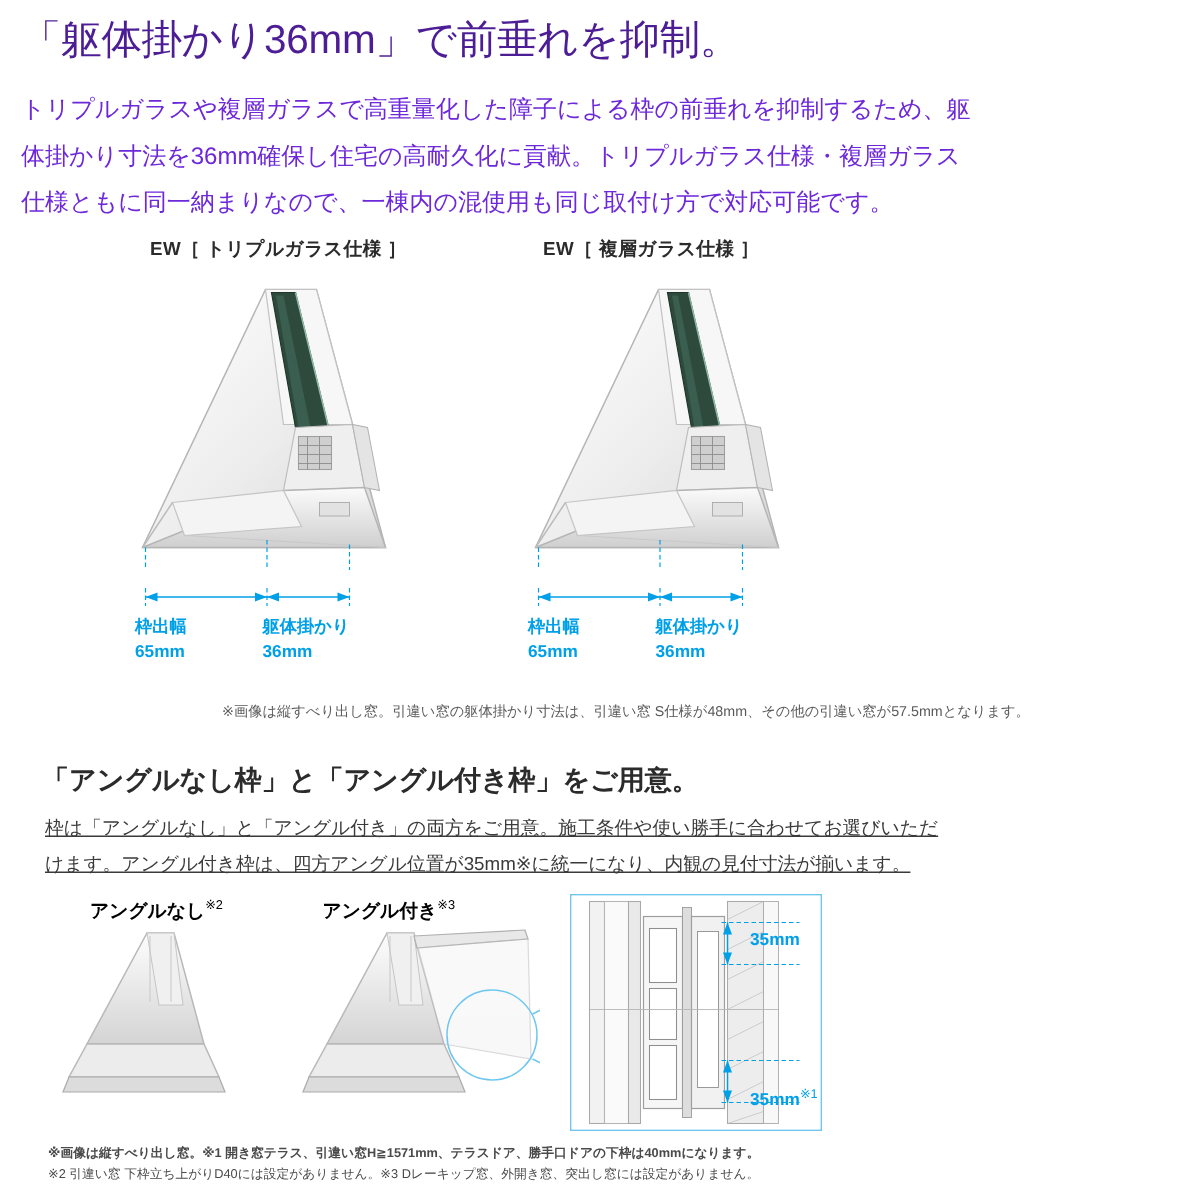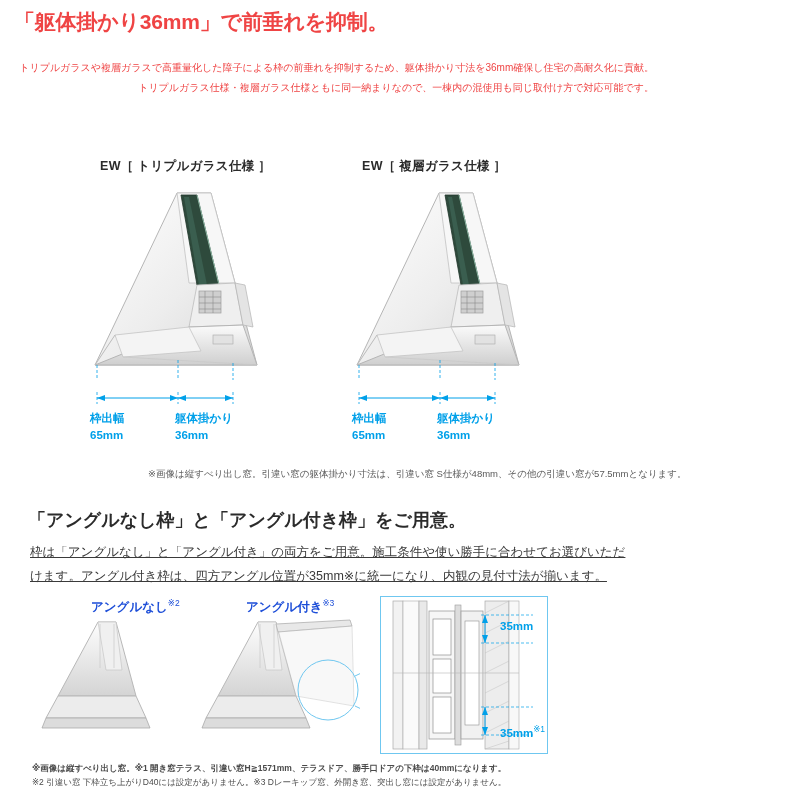--- a/index.html
+++ b/index.html
@@ -20,34 +20,33 @@
     position: relative;
     width: 800px;
     height: 800px;
   }
 
   
   .sec1-title {
     position: absolute;
     left: 14px;
     top: 8px;
-    font-size: 21px;
-    font-weight: bold;
-    color: #ef4444;
+    font-size: 27px;
+    font-weight: normal;
+    color: #4c1d95;
     letter-spacing: -0.2px;
   }
   .sec1-body {
     position: absolute;
     left: 14px;
     top: 58px;
     width: 640px;
-    font-size: 10px;
+    font-size: 16px;
     line-height: 1.95;
-    color: #ef4444;
-    text-align: right;
+    color: #6d28d9;
   }
 
   .col-caption {
     position: absolute;
     font-size: 12.5px;
     font-weight: bold;
     color: #2b2b2b;
     letter-spacing: 0.3px;
   }
   #cap-triple { left: 100px; top: 158px; }
@@ -109,22 +108,21 @@
     font-size: 12.5px;
     line-height: 1.95;
     color: #3a3a3a;
     text-decoration: underline;
   }
 
   .sub-caption {
     position: absolute;
     font-size: 12.5px;
     font-weight: bold;
-    color: #1d4ed8;
-    margin-left: 31px;
+    color: #000000;
   }
   #cap-noangle { left: 60px; top: 598px; }
   #cap-angle   { left: 215px; top: 598px; }
   .sup { font-size: 8.5px; vertical-align: super; font-weight: normal; }
 
   #draw-noangle { position: absolute; left: 40px; top: 618px; width: 140px; height: 115px; }
   #draw-angle   { position: absolute; left: 200px; top: 618px; width: 160px; height: 115px; }
 
   .detail-box {
     position: absolute;

